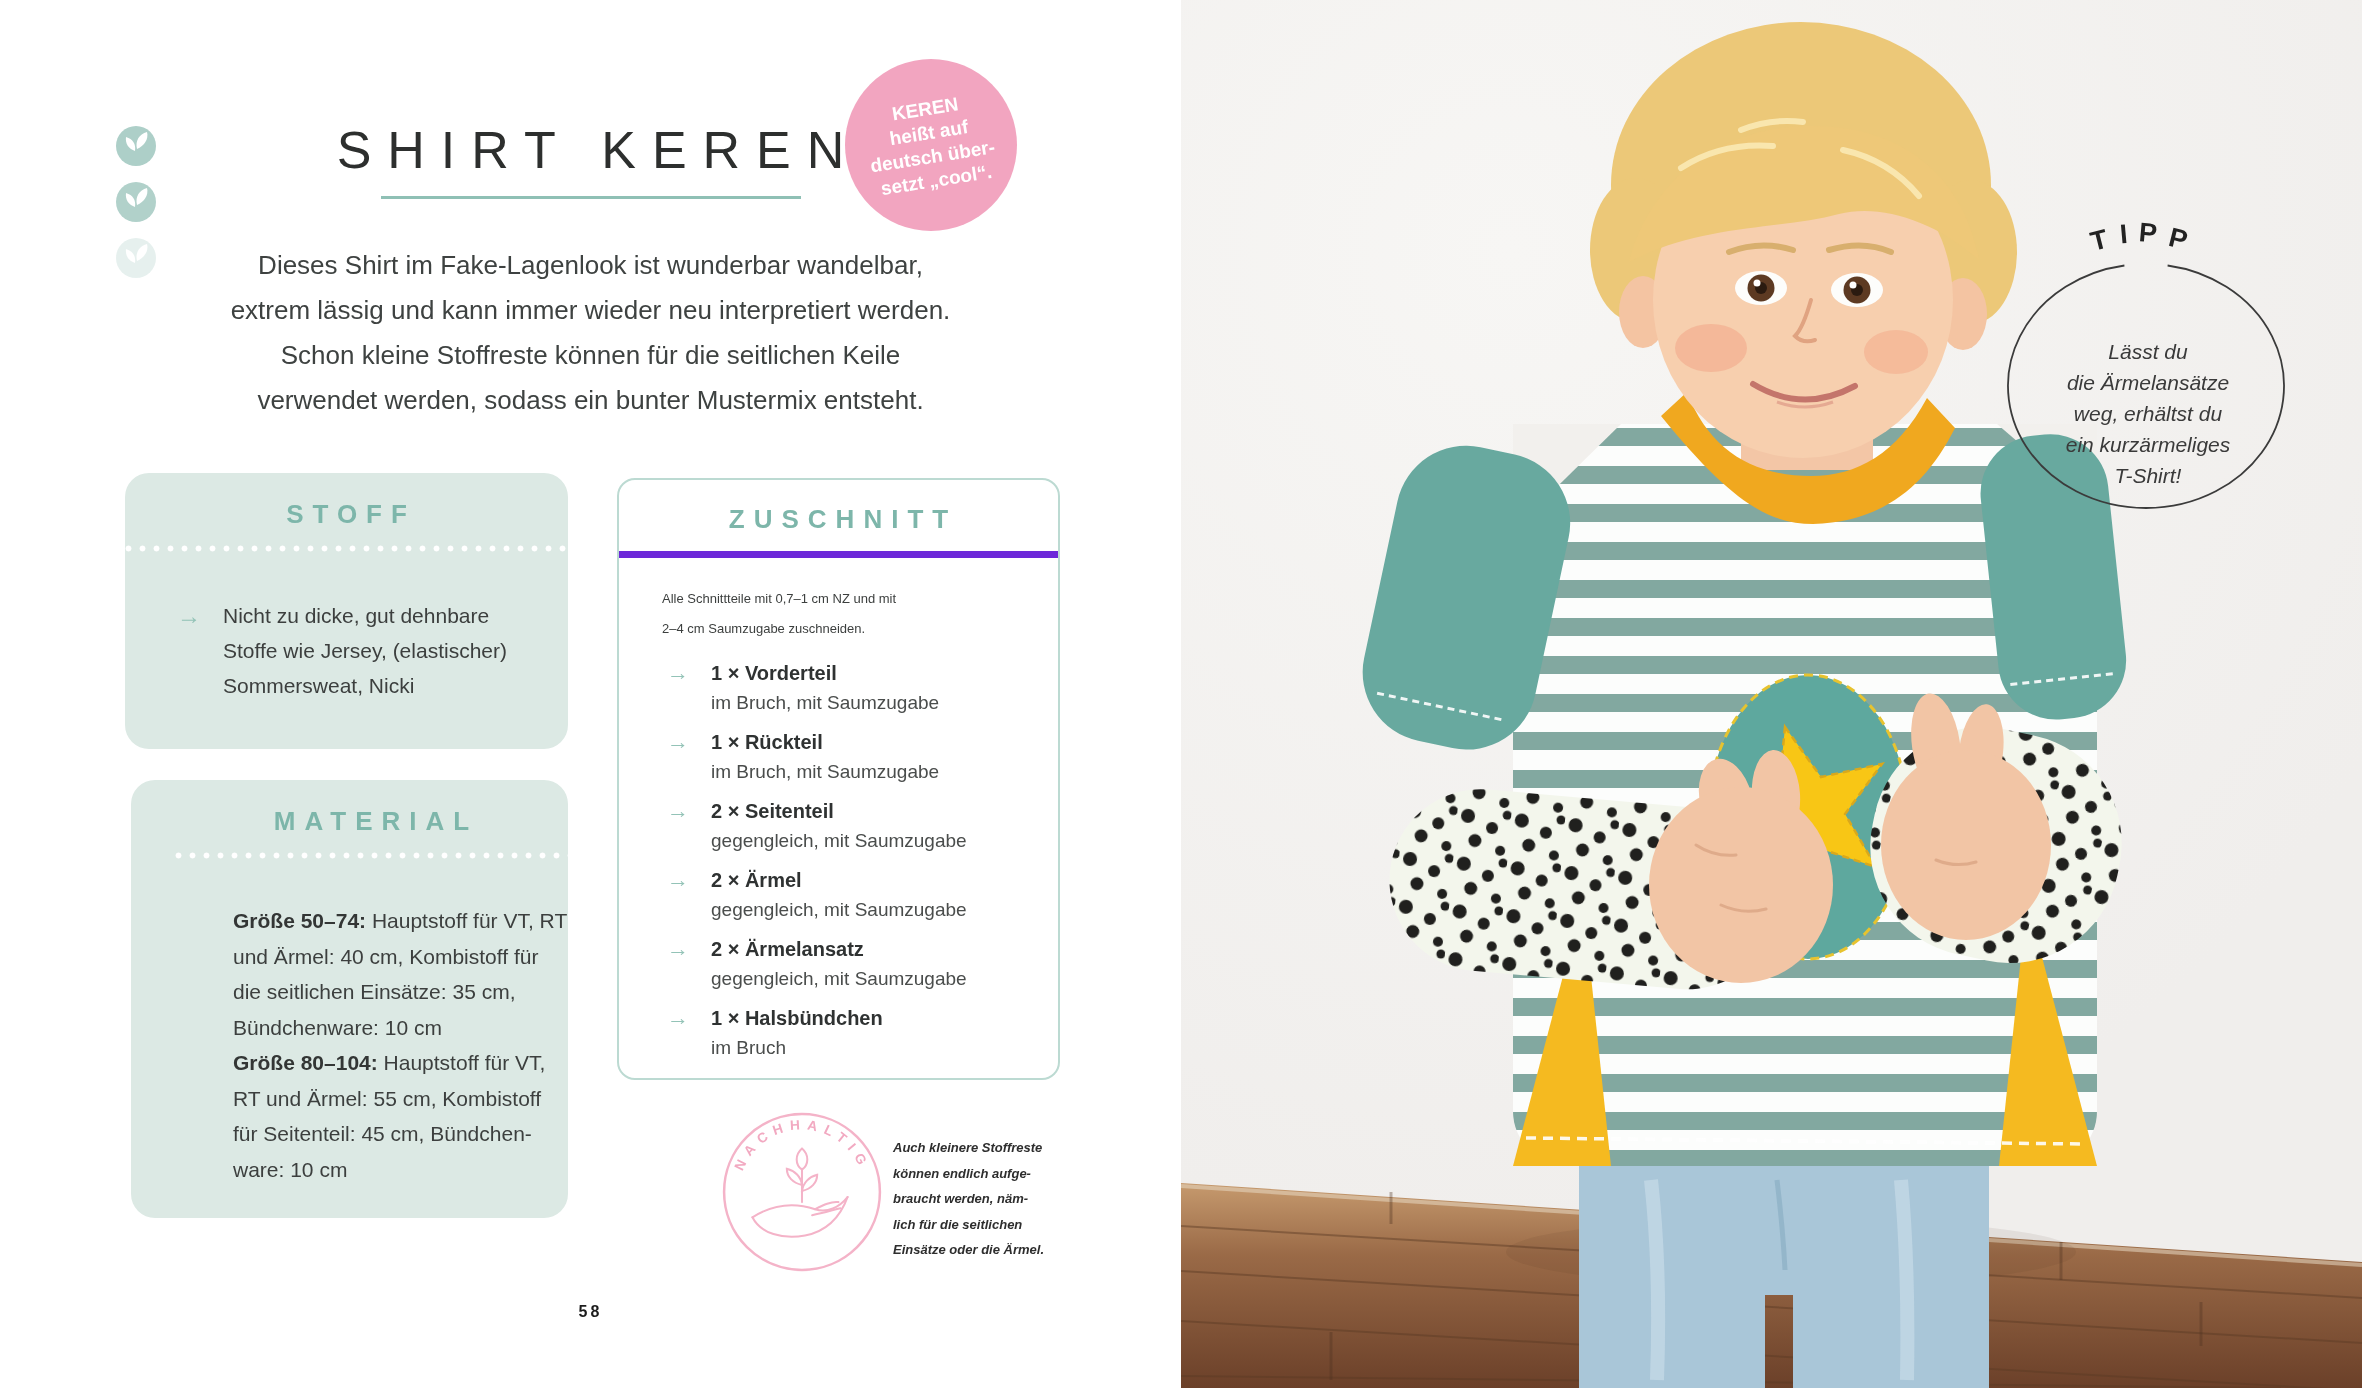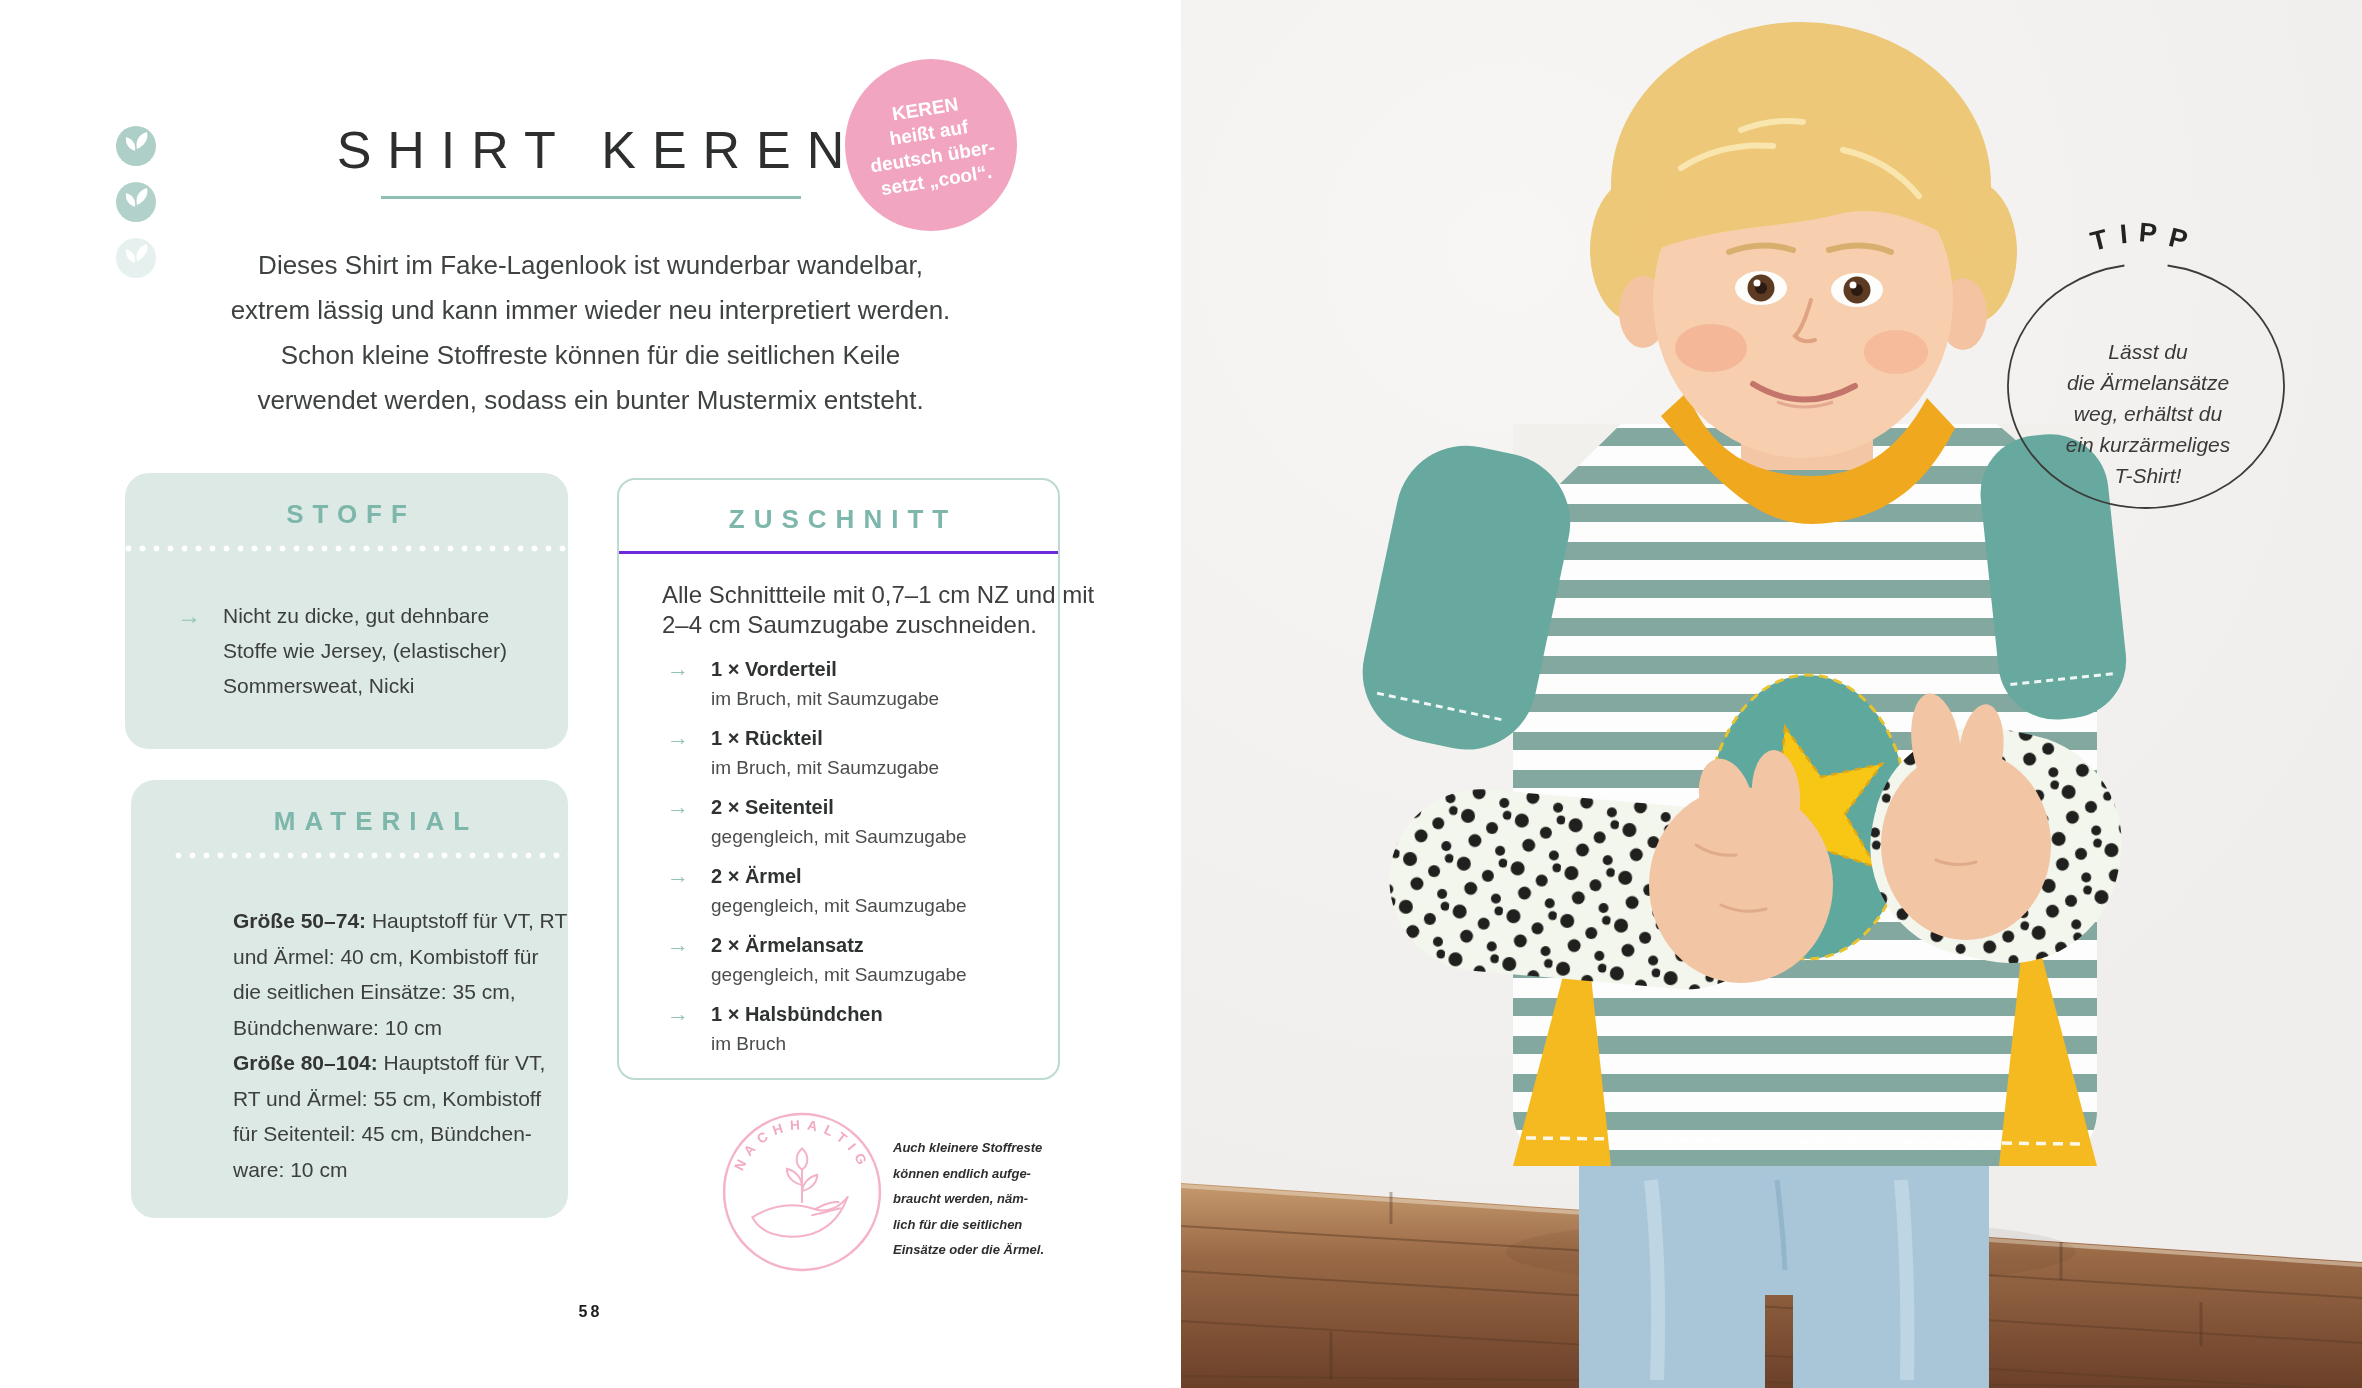--- a/index.html
+++ b/index.html
@@ -30,22 +30,22 @@
   .stoff-item{display:flex;margin:46px 0 0 52px;}
   .arrow{color:#93c3b7;font-size:24px;flex:0 0 46px;line-height:35px;}
   .stoff-text{font-size:21px;line-height:35px;color:#3c3f3e;}
   .stoff-text div{white-space:nowrap;}
   .material-text{margin:44px 24px 0 58px;font-size:21px;line-height:35.5px;color:#3c3f3e;}
   .material-text .b{font-weight:700;color:#333635;}
   .material-text div{white-space:nowrap;}
   .zuschnitt-box{position:absolute;left:617px;top:478px;width:443px;height:602px;background:#ffffff;
                  border:2px solid #bcdad2;border-radius:18px;box-sizing:border-box;}
   .z-head{padding:24px 0 16px;text-align:center;color:#7db6aa;font-weight:700;font-size:26px;
-          letter-spacing:9px;text-indent:9px;border-bottom:3px solid #6d28d9;}
-  .z-intro{margin:26px 20px 0 43px;font-size:24px;line-height:30px;color:#3c3f3e;}
+          letter-spacing:9px;text-indent:9px;border-bottom:7px solid #6d28d9;}
+  .z-intro{margin:26px 20px 0 43px;font-size:13px;line-height:30px;color:#3c3f3e;}
   .z-intro div{white-space:nowrap;}
   .z-list{margin:14px 0 0 48px;}
   .z-item{display:flex;margin-top:9px;}
   .z-arrow{color:#93c3b7;font-size:22px;flex:0 0 44px;line-height:30px;}
   .z-name{font-size:20px;font-weight:700;color:#2f3232;line-height:30px;white-space:nowrap;}
   .z-detail{font-size:19px;color:#4a4d4c;line-height:30px;white-space:nowrap;}
   .stamp{position:absolute;left:716px;top:1106px;width:172px;height:172px;}
   .note{position:absolute;left:893px;top:1135px;width:220px;font-style:italic;font-weight:600;
         font-size:13px;line-height:25.5px;color:#2e2e2e;}
   .note div{white-space:nowrap;}

